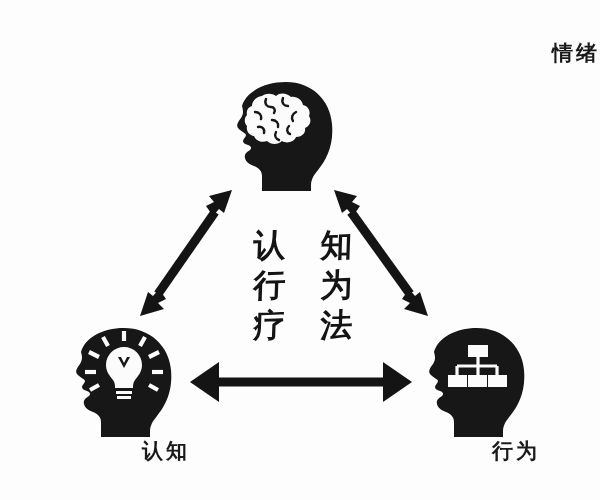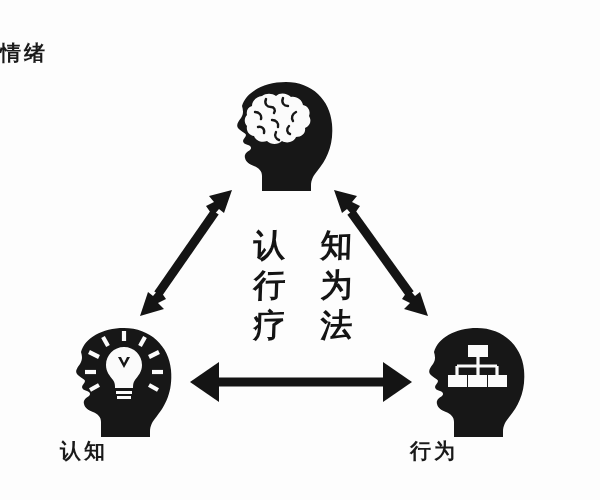--- a/index.html
+++ b/index.html
@@ -19,21 +19,21 @@
   
   .node-label {
     position: absolute;
     color: #1a1a1a;
     font-family: "DejaVu Serif", "Liberation Serif", serif;
     font-size: 21px;
     font-weight: 600;
     letter-spacing: 3px;
     line-height: 1;
     white-space: nowrap;
-    text-align: left;
+    text-align: right;
   }
   #label-emotion  { left: 0; right: 0; top: 42px; }
   #label-cognition{ left: 60px; width: 130px; top: 440px; }
   #label-behavior { left: 410px; width: 130px; top: 440px; }
 
   
   #center-title {
     position: absolute;
     left: 238px;
     top: 225px;

